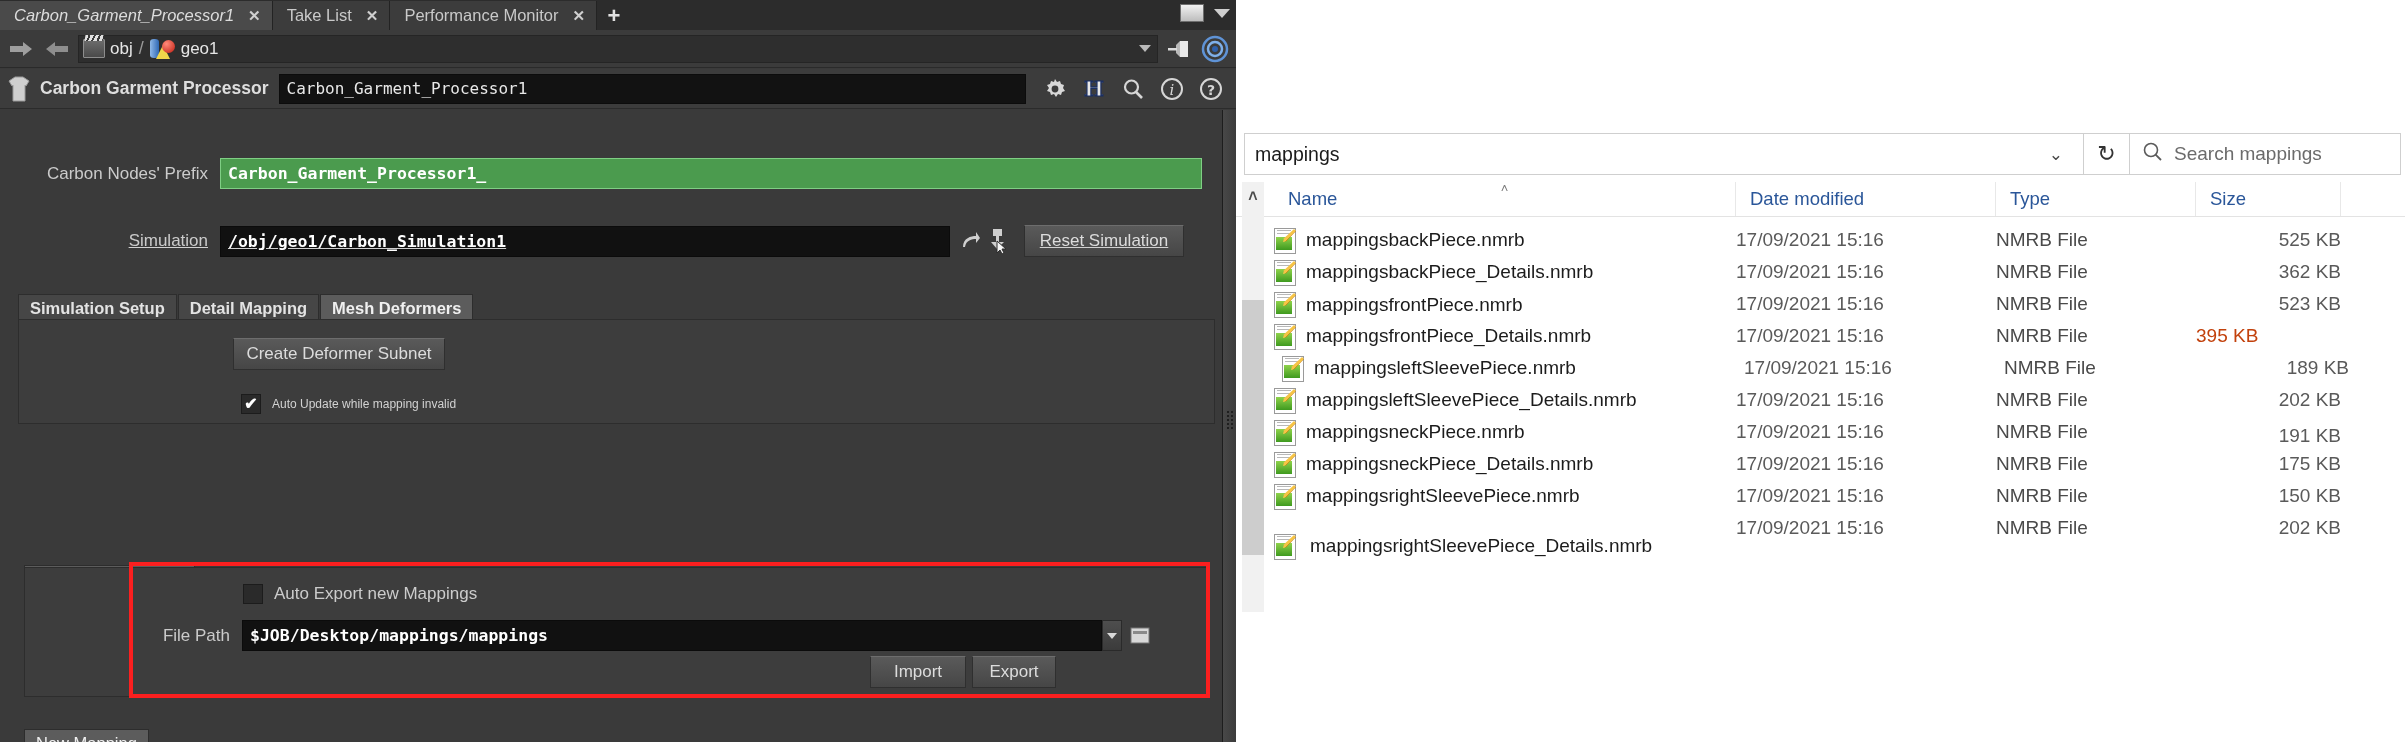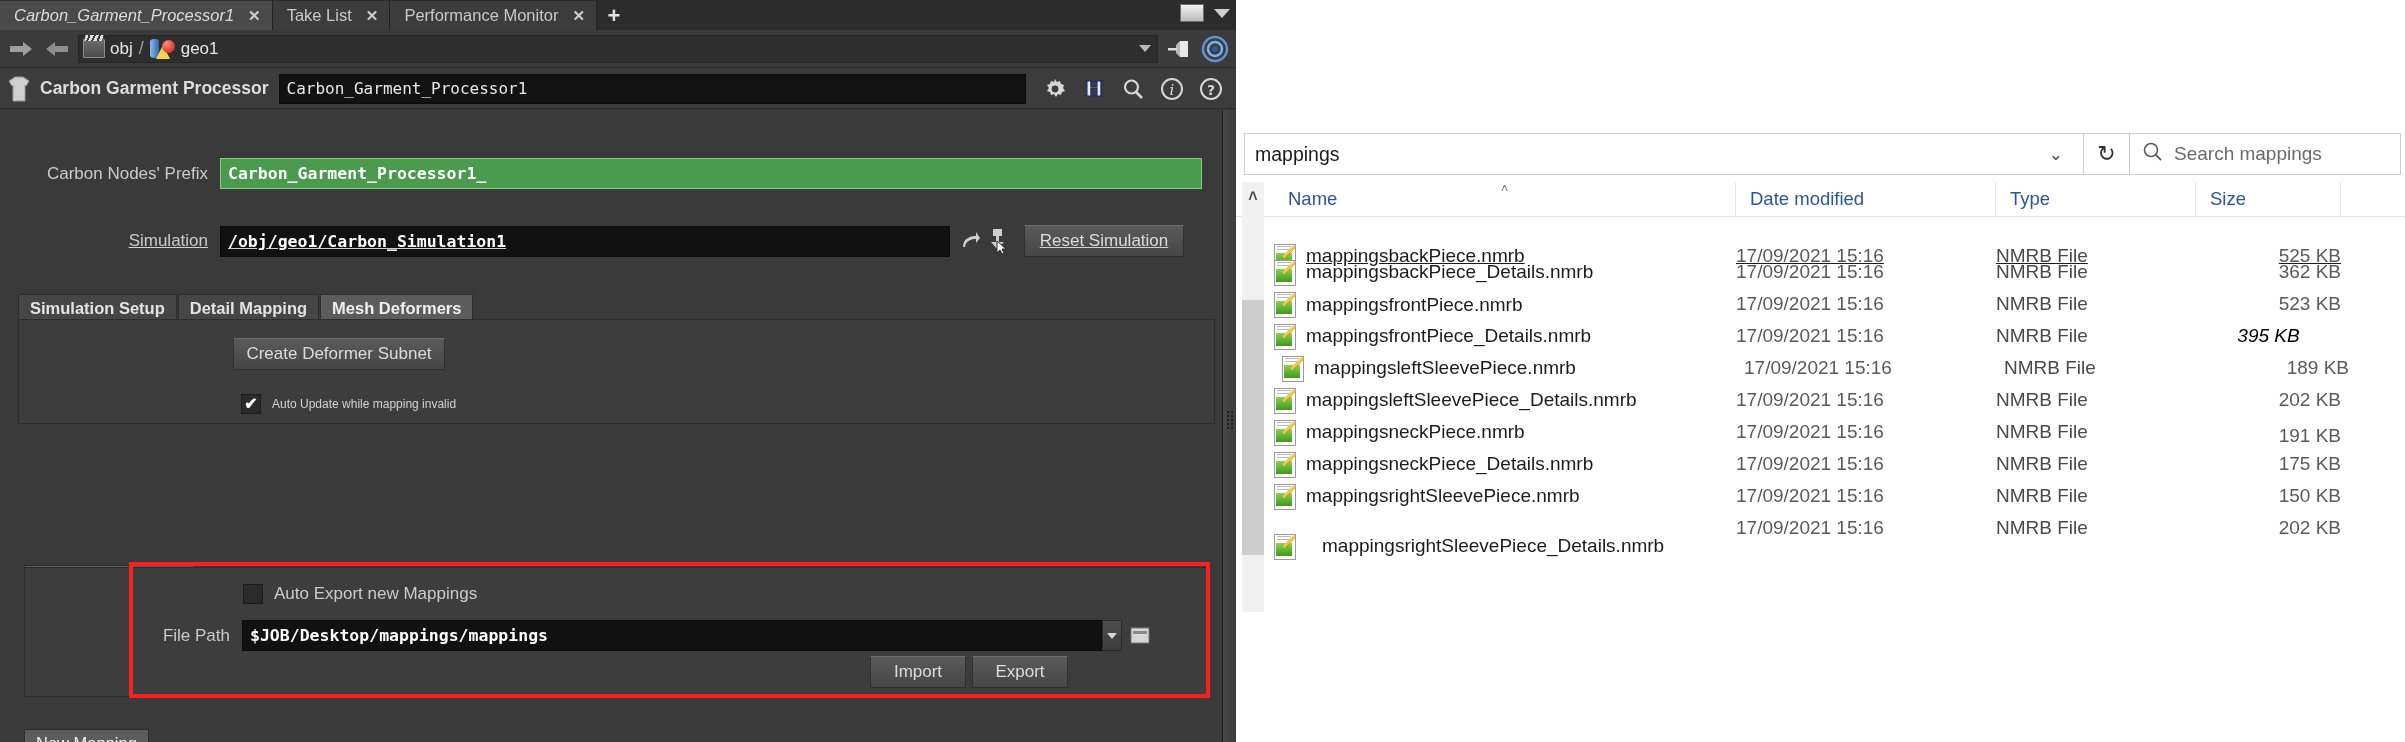--- a/index.html
+++ b/index.html
@@ -388,21 +388,21 @@
             <i></i>
           </span>
         <span style="width:30px;height:30px;display:flex;align-items:center;justify-content:center;margin-left:4px;">
           <svg width="24" height="24" viewBox="0 0 24 24">
               <rect x="2" y="4" width="18" height="15" fill="#d8d8d8" stroke="#777"></rect>
               <rect x="4" y="7" width="14" height="3" fill="#8a8a8a"></rect>
             </svg>
         </span>
       </div>
       <div class="btn" style="position:absolute;left:845px;top:88px;width:96px;height:32px;">Import</div>
-      <div class="btn" style="position:absolute;left:947px;top:88px;width:96px;height:32px;">Export</div>
+      <div class="btn" style="position:absolute;left:947px;top:88px;width:84px;height:32px;">Export</div>
     </div>
     <div class="redbox" style="left:129px;top:452px;width:1081px;height:136px;"></div>
 
     <div class="tabs-row" style="position:absolute;left:24px;top:617px;">
       <div class="ftab active" style="font-weight:normal;">New Mapping</div>
     </div>
 
   </div>
 
   <div class="splitter">
@@ -440,21 +440,21 @@
     </div>
     <div class="c" style="width:200px;padding-left:14px;">
       <span>Type</span>
     </div>
     <div class="c" style="width:145px;padding-left:14px;">
       <span>Size</span>
     </div>
   </div>
 
   <div id="file-list">
-      <div class="filerow" style="top: 240px; text-decoration: underline;">
+      <div class="filerow" style="top: 224px;">
         <div style="width:38px;"></div>
         <div style="width:462px;display:flex;align-items:center;gap:10px;">
           <span class="fileicon">
             <span class="sheet"></span>
             <span class="lines"></span>
             <span class="bars"></span>
             <span class="pen"></span>
           </span>
           <span>mappingsbackPiece.nmrb</span>
         </div>
@@ -498,21 +498,21 @@
           <span class="fileicon">
             <span class="sheet"></span>
             <span class="lines"></span>
             <span class="bars"></span>
             <span class="pen"></span>
           </span>
           <span>mappingsfrontPiece_Details.nmrb</span>
         </div>
         <div style="width:260px;color:#5a5a5a;">17/09/2021 15:16</div>
         <div style="width:200px;color:#4a4a4a;">NMRB File</div>
-        <div style="width:145px;color:#000000;text-align:center;padding-right:26px;font-style:italic;">395 KB</div>
+        <div style="width:145px;color:#c2410c;text-align:left;padding-right:26px;">395 KB</div>
       </div>
       <div class="filerow" style="top: 352px; margin-left: 8px;">
         <div style="width:38px;"></div>
         <div style="width:462px;display:flex;align-items:center;gap:10px;">
           <span class="fileicon">
             <span class="sheet"></span>
             <span class="lines"></span>
             <span class="bars"></span>
             <span class="pen"></span>
           </span>
@@ -577,21 +577,21 @@
             <span class="pen"></span>
           </span>
           <span>mappingsrightSleevePiece.nmrb</span>
         </div>
         <div style="width:260px;color:#5a5a5a;">17/09/2021 15:16</div>
         <div style="width:200px;color:#4a4a4a;">NMRB File</div>
         <div style="width:145px;color:#5a5a5a;text-align:right;padding-right:26px;">150 KB</div>
       </div>
       <div class="filerow" style="top: 512px;">
         <div style="width:38px;"></div>
-        <div style="width:462px;display:flex;align-items:center;gap:26px;margin-top:36px;">
+        <div style="width:462px;display:flex;align-items:center;gap:14px;margin-top:36px;">
           <span class="fileicon">
             <span class="sheet"></span>
             <span class="lines"></span>
             <span class="bars"></span>
             <span class="pen"></span>
           </span>
           <span>mappingsrightSleevePiece_Details.nmrb</span>
         </div>
         <div style="width:260px;color:#5a5a5a;">17/09/2021 15:16</div>
         <div style="width:200px;color:#4a4a4a;">NMRB File</div>

